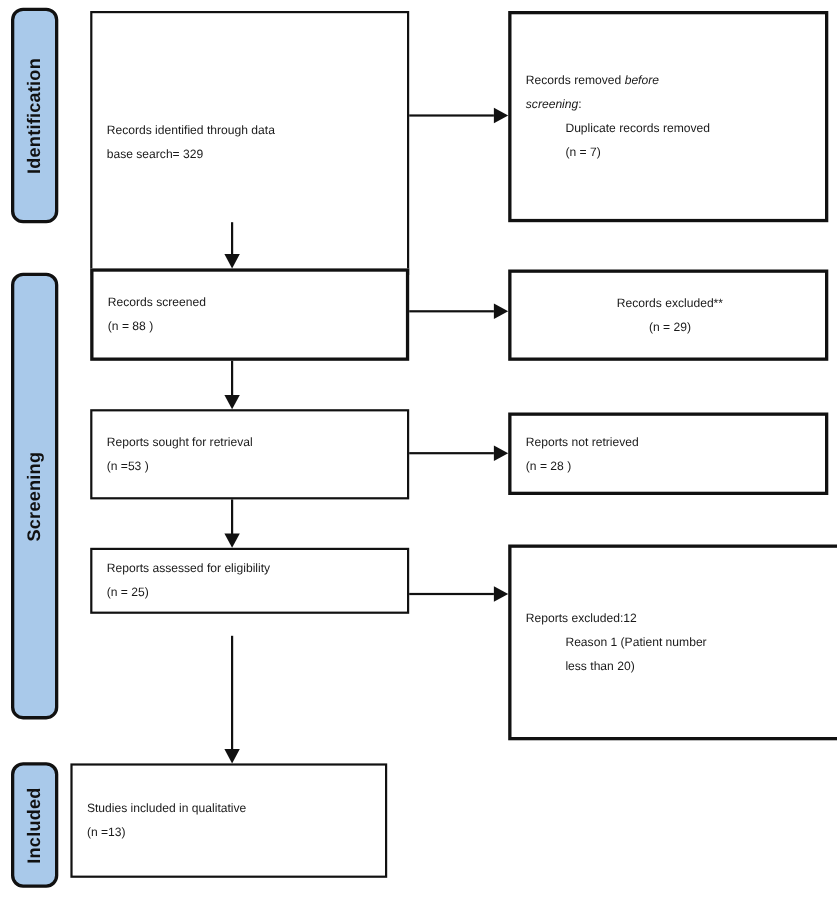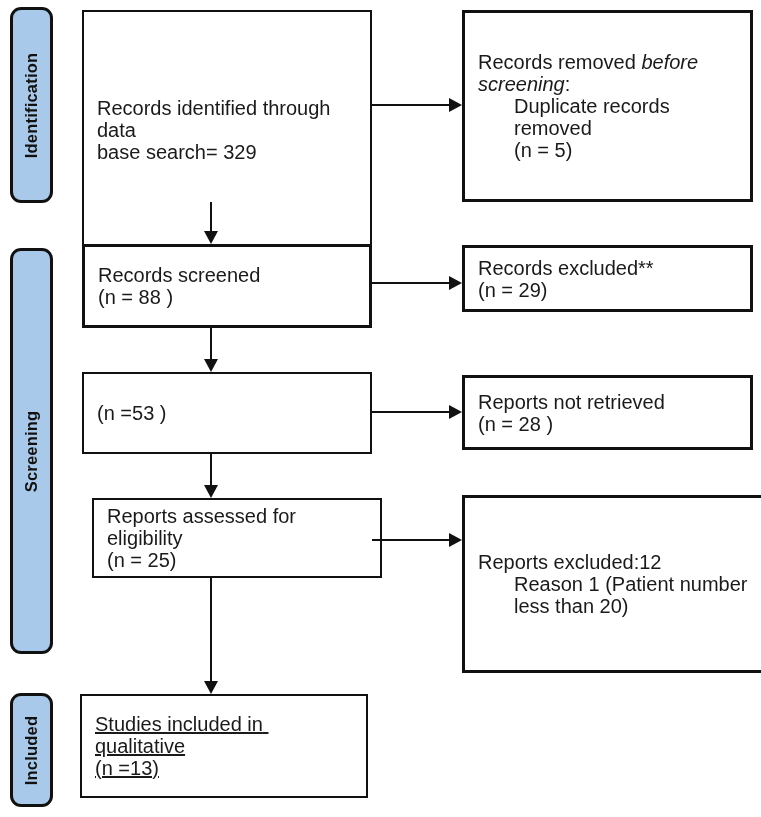--- a/index.html
+++ b/index.html
@@ -33,21 +33,21 @@
     letter-spacing: 0.2px;
   }
   .box {
     position: absolute;
     background: #ffffff;
     border: 2px solid #111111;
     display: flex;
     flex-direction: column;
     justify-content: center;
     padding: 6px 10px 6px 13px;
-    font-size: 20px;
+    font-size: 11px;
     line-height: 22px;
   }
   .box.thick { border-width: 3px; }
   .line { white-space: pre-wrap; }
   .indent { padding-left: 36px; }
   .vline {
     position: absolute;
     width: 2px;
     background: #111111;
   }
@@ -91,41 +91,42 @@
     <div class="line">Records identified through data</div>
     <div class="line">base search= 329</div>
   </div>
 
   <div class="box thick" style="left:82px;top:244px;width:290px;height:84px;">
     <div class="line">Records screened</div>
     <div class="line">(n = 88 )</div>
   </div>
 
   <div class="box" style="left:82px;top:372px;width:290px;height:82px;">
+    <div class="line">Reports sought for retrieval</div>
     <div class="line">(n =53 )</div>
   </div>
 
-  <div class="box" style="left:82px;top:498px;width:290px;height:80px;margin-left:10px;">
+  <div class="box" style="left:82px;top:498px;width:290px;height:60px;">
     <div class="line">Reports assessed for eligibility</div>
     <div class="line">(n = 25)</div>
   </div>
 
-  <div class="box" style="left:80px;top:694px;width:288px;height:104px;text-decoration:underline;">
+  <div class="box" style="left:64px;top:694px;width:288px;height:104px;">
     <div class="line">Studies included in qualitative</div>
     <div class="line">(n =13)</div>
   </div>
 
   <div class="box thick" style="left:462px;top:10px;width:291px;height:192px;">
     <div class="line"><span>Records removed </span><span class="it">before</span></div>
     <div class="line"><span class="it">screening</span><span>:</span></div>
     <div class="line indent">Duplicate records removed</div>
-    <div class="line indent">(n = 5)</div>
+    <div class="line indent">(n = 7)</div>
   </div>
 
-  <div class="box thick" style="left:462px;top:245px;width:291px;height:67px;">
+  <div class="box thick" style="left:462px;top:245px;width:291px;height:83px;text-align:center;">
     <div class="line">Records excluded**</div>
     <div class="line">(n = 29)</div>
   </div>
 
   <div class="box thick" style="left:462px;top:375px;width:291px;height:75px;">
     <div class="line">Reports not retrieved</div>
     <div class="line">(n = 28 )</div>
   </div>
 
   <div class="box thick" style="left:462px;top:495px;width:334px;height:178px;">

